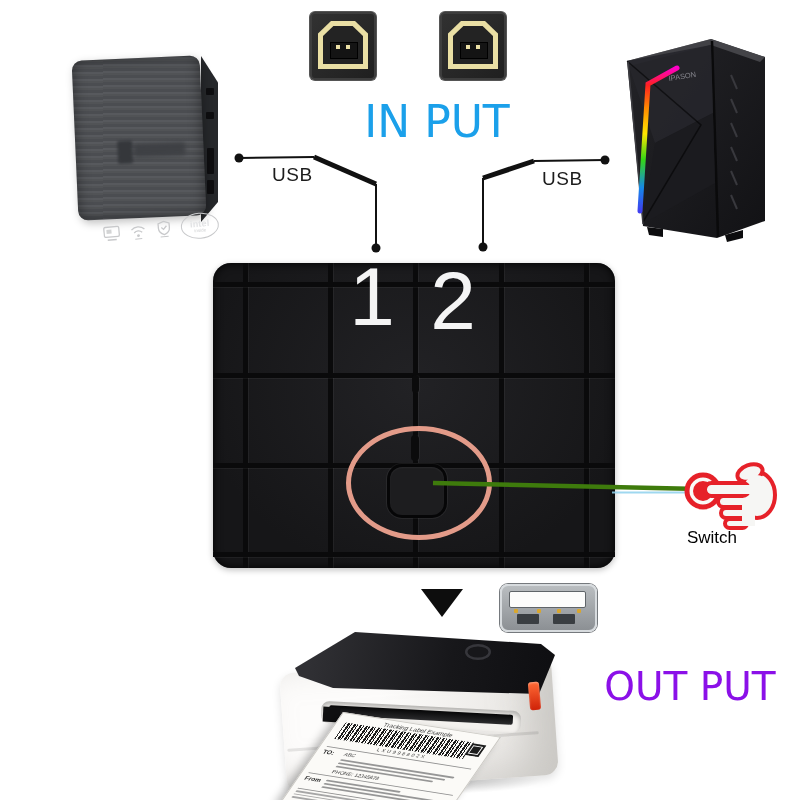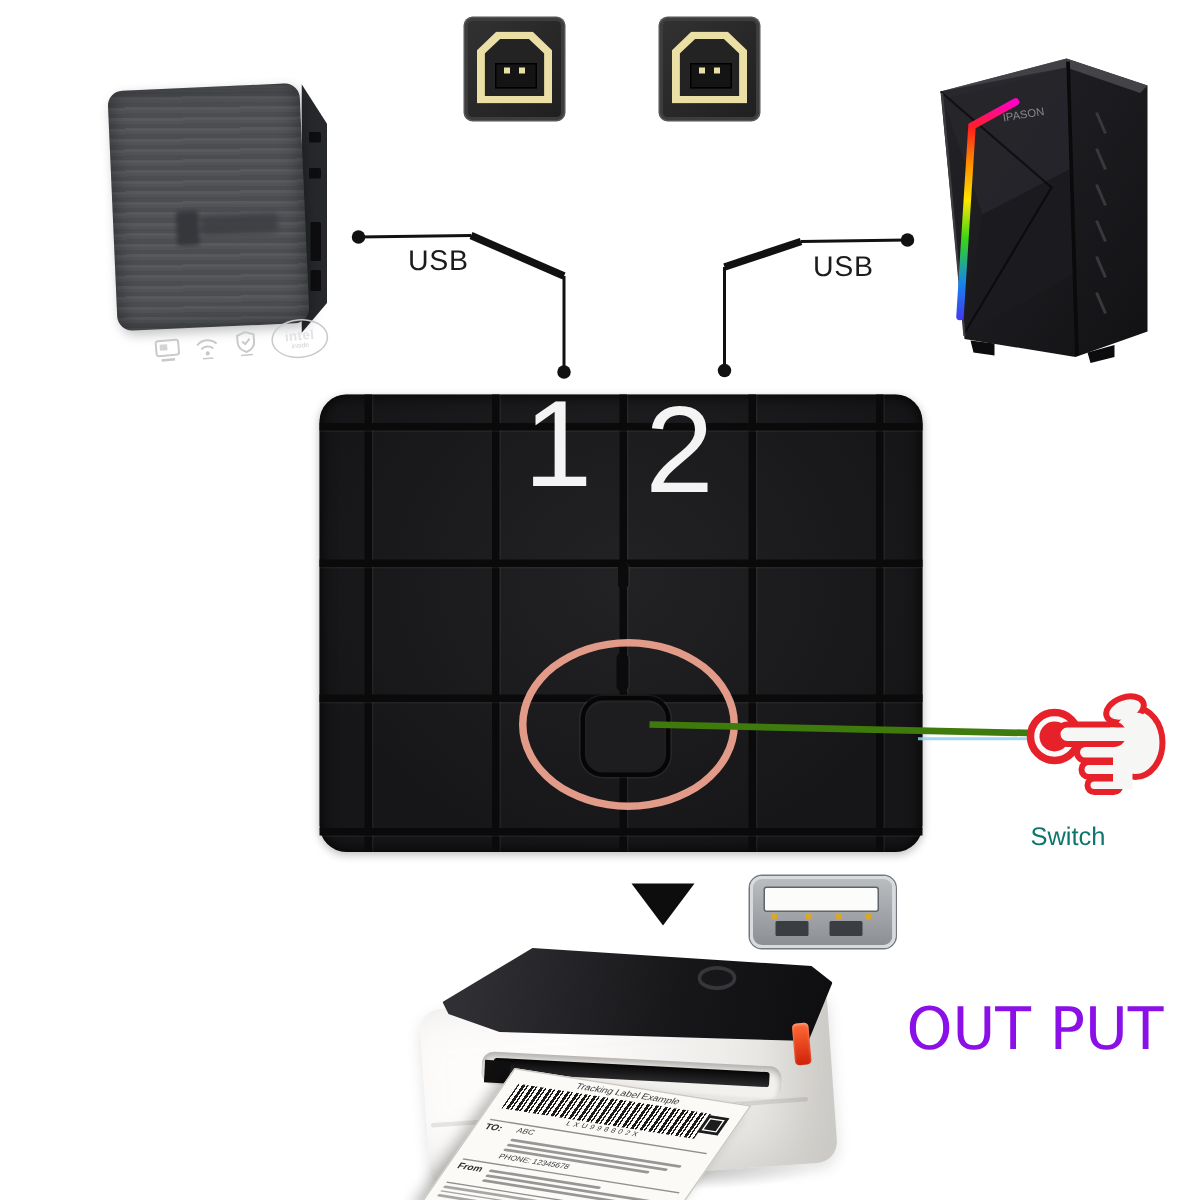--- a/index.html
+++ b/index.html
@@ -60,21 +60,21 @@
   .num{position:absolute;color:#f4f4f4;font-size:82px;line-height:1;font-weight:400;
     transform:translateX(-50%);}
   .sw-btn{position:absolute;left:177px;top:204px;width:54px;height:48px;border-radius:12px;
     background:#1d1d1f;
     box-shadow:0 0 0 3px #060607,0 0 0 4px rgba(255,255,255,.06),inset 0 1px 2px rgba(255,255,255,.06);}
   .ellipse{position:absolute;left:133px;top:163px;width:136px;height:104px;border-radius:50%;
     border:5px solid #eea28f;opacity:.95;}
 
   .lines{left:0;top:0;z-index:5;pointer-events:none;}
   .hand{left:678px;top:462px;z-index:6;}
-  .switch-label{left:676px;top:528px;width:72px;text-align:center;font-size:17px;color:#0f766e;margin-top:20px;}
+  .switch-label{left:676px;top:528px;width:72px;text-align:center;font-size:17px;color:#000000;}
 
   
   .down-arrow{left:421px;top:589px;width:0;height:0;
     border-left:21px solid transparent;border-right:21px solid transparent;
     border-top:28px solid #0d0d0d;}
   .usba{left:500px;top:584px;width:93px;height:44px;border-radius:8px;
     background:linear-gradient(#b9bdc0,#8c9094);border:2px solid #d7dbde;
     box-shadow:0 0 0 1px #75797d;}
   .usba-win{position:absolute;left:7px;top:5px;width:75px;height:15px;background:#fcfcfb;
     border:1px solid #5f6468;border-radius:2px;}
@@ -177,20 +177,21 @@
   </div>
   <div class="abs usbb" style="left:440px;">
     <div class="usbb-shape"></div>
     <div class="usbb-shape-in"></div>
     <div class="usbb-pins">
         <i></i>
         <i></i>
       </div>
   </div>
 
+  <div class="abs input-label">IN PUT</div>
 
   <div class="abs tower">
     <svg width="168" height="214" viewBox="0 0 168 214">
       <defs>
         <linearGradient id="rgbStrip" x1="0" y1="0" x2="0" y2="1">
           <stop offset="0%" stop-color="#ff00c8"></stop>
             <stop offset="12%" stop-color="#ff2020"></stop>
           <stop offset="28%" stop-color="#ff8a00"></stop>
             <stop offset="46%" stop-color="#ffe600"></stop>
           <stop offset="64%" stop-color="#35d615"></stop>

